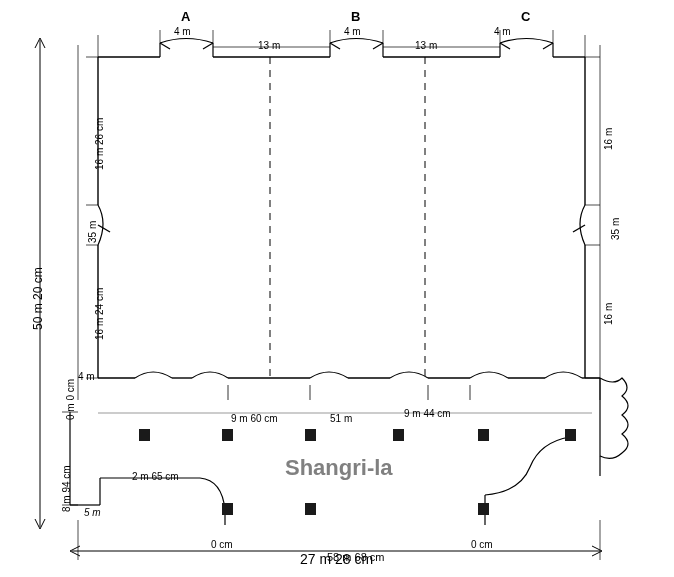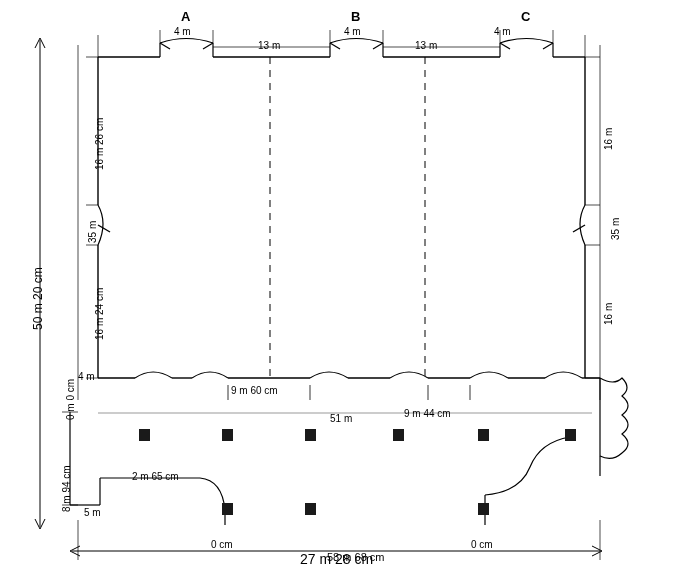--- a/index.html
+++ b/index.html
@@ -210,29 +210,30 @@
 
   <div class="lbl small rot" style="left:95px;top:170px;transform:rotate(-90deg);">16 m 26 cm</div>
   <div class="lbl small rot" style="left:88px;top:243px;transform:rotate(-90deg);">35 m</div>
   <div class="lbl small rot" style="left:95px;top:340px;transform:rotate(-90deg);">16 m 24 cm</div>
   <div class="lbl small" style="left:78px;top:372px;">4 m</div>
 
   <div class="lbl small rot" style="left:604px;top:150px;transform:rotate(-90deg);">16 m</div>
   <div class="lbl small rot" style="left:611px;top:240px;transform:rotate(-90deg);">35 m</div>
   <div class="lbl small rot" style="left:604px;top:325px;transform:rotate(-90deg);">16 m</div>
 
-  <div class="lbl small" style="left:231px;top:386px;">9 m 60 cm</div>
+  <div class="lbl small" style="left:231px;top:414px;">9 m 60 cm</div>
   <div class="lbl small" style="left:404px;top:409px;">9 m 44 cm</div>
   <div class="lbl small" style="left:330px;top:414px;">51 m</div>
 
   <div class="lbl rot" style="left:32px;top:330px;transform:rotate(-90deg);font-size:12px;">50 m 20 cm</div>
   <div class="lbl" style="left:300px;top:552px;font-size:14px;">27 m 28 cm</div>
   <div class="lbl" style="left:327px;top:552px;font-size:11px;">58 m 68 cm</div>
 
   <div class="lbl small rot" style="left:66px;top:420px;transform:rotate(-90deg);">0 m 0 cm</div>
   <div class="lbl small rot" style="left:62px;top:512px;transform:rotate(-90deg);">8 m 94 cm</div>
   <div class="lbl small" style="left:132px;top:472px;">2 m 65 cm</div>
-  <div class="lbl small" style="left:84px;top:508px;">5 m</div>
+  <div class="lbl small" style="left:84px;top:508px;font-style:italic;">5 m</div>
   <div class="lbl small" style="left:211px;top:540px;">0 cm</div>
   <div class="lbl small" style="left:471px;top:540px;">0 cm</div>
 
+  <div class="title" style="left:285px;top:455px;">Shangri-la</div>
 
 </div>
 
 </body></html>

